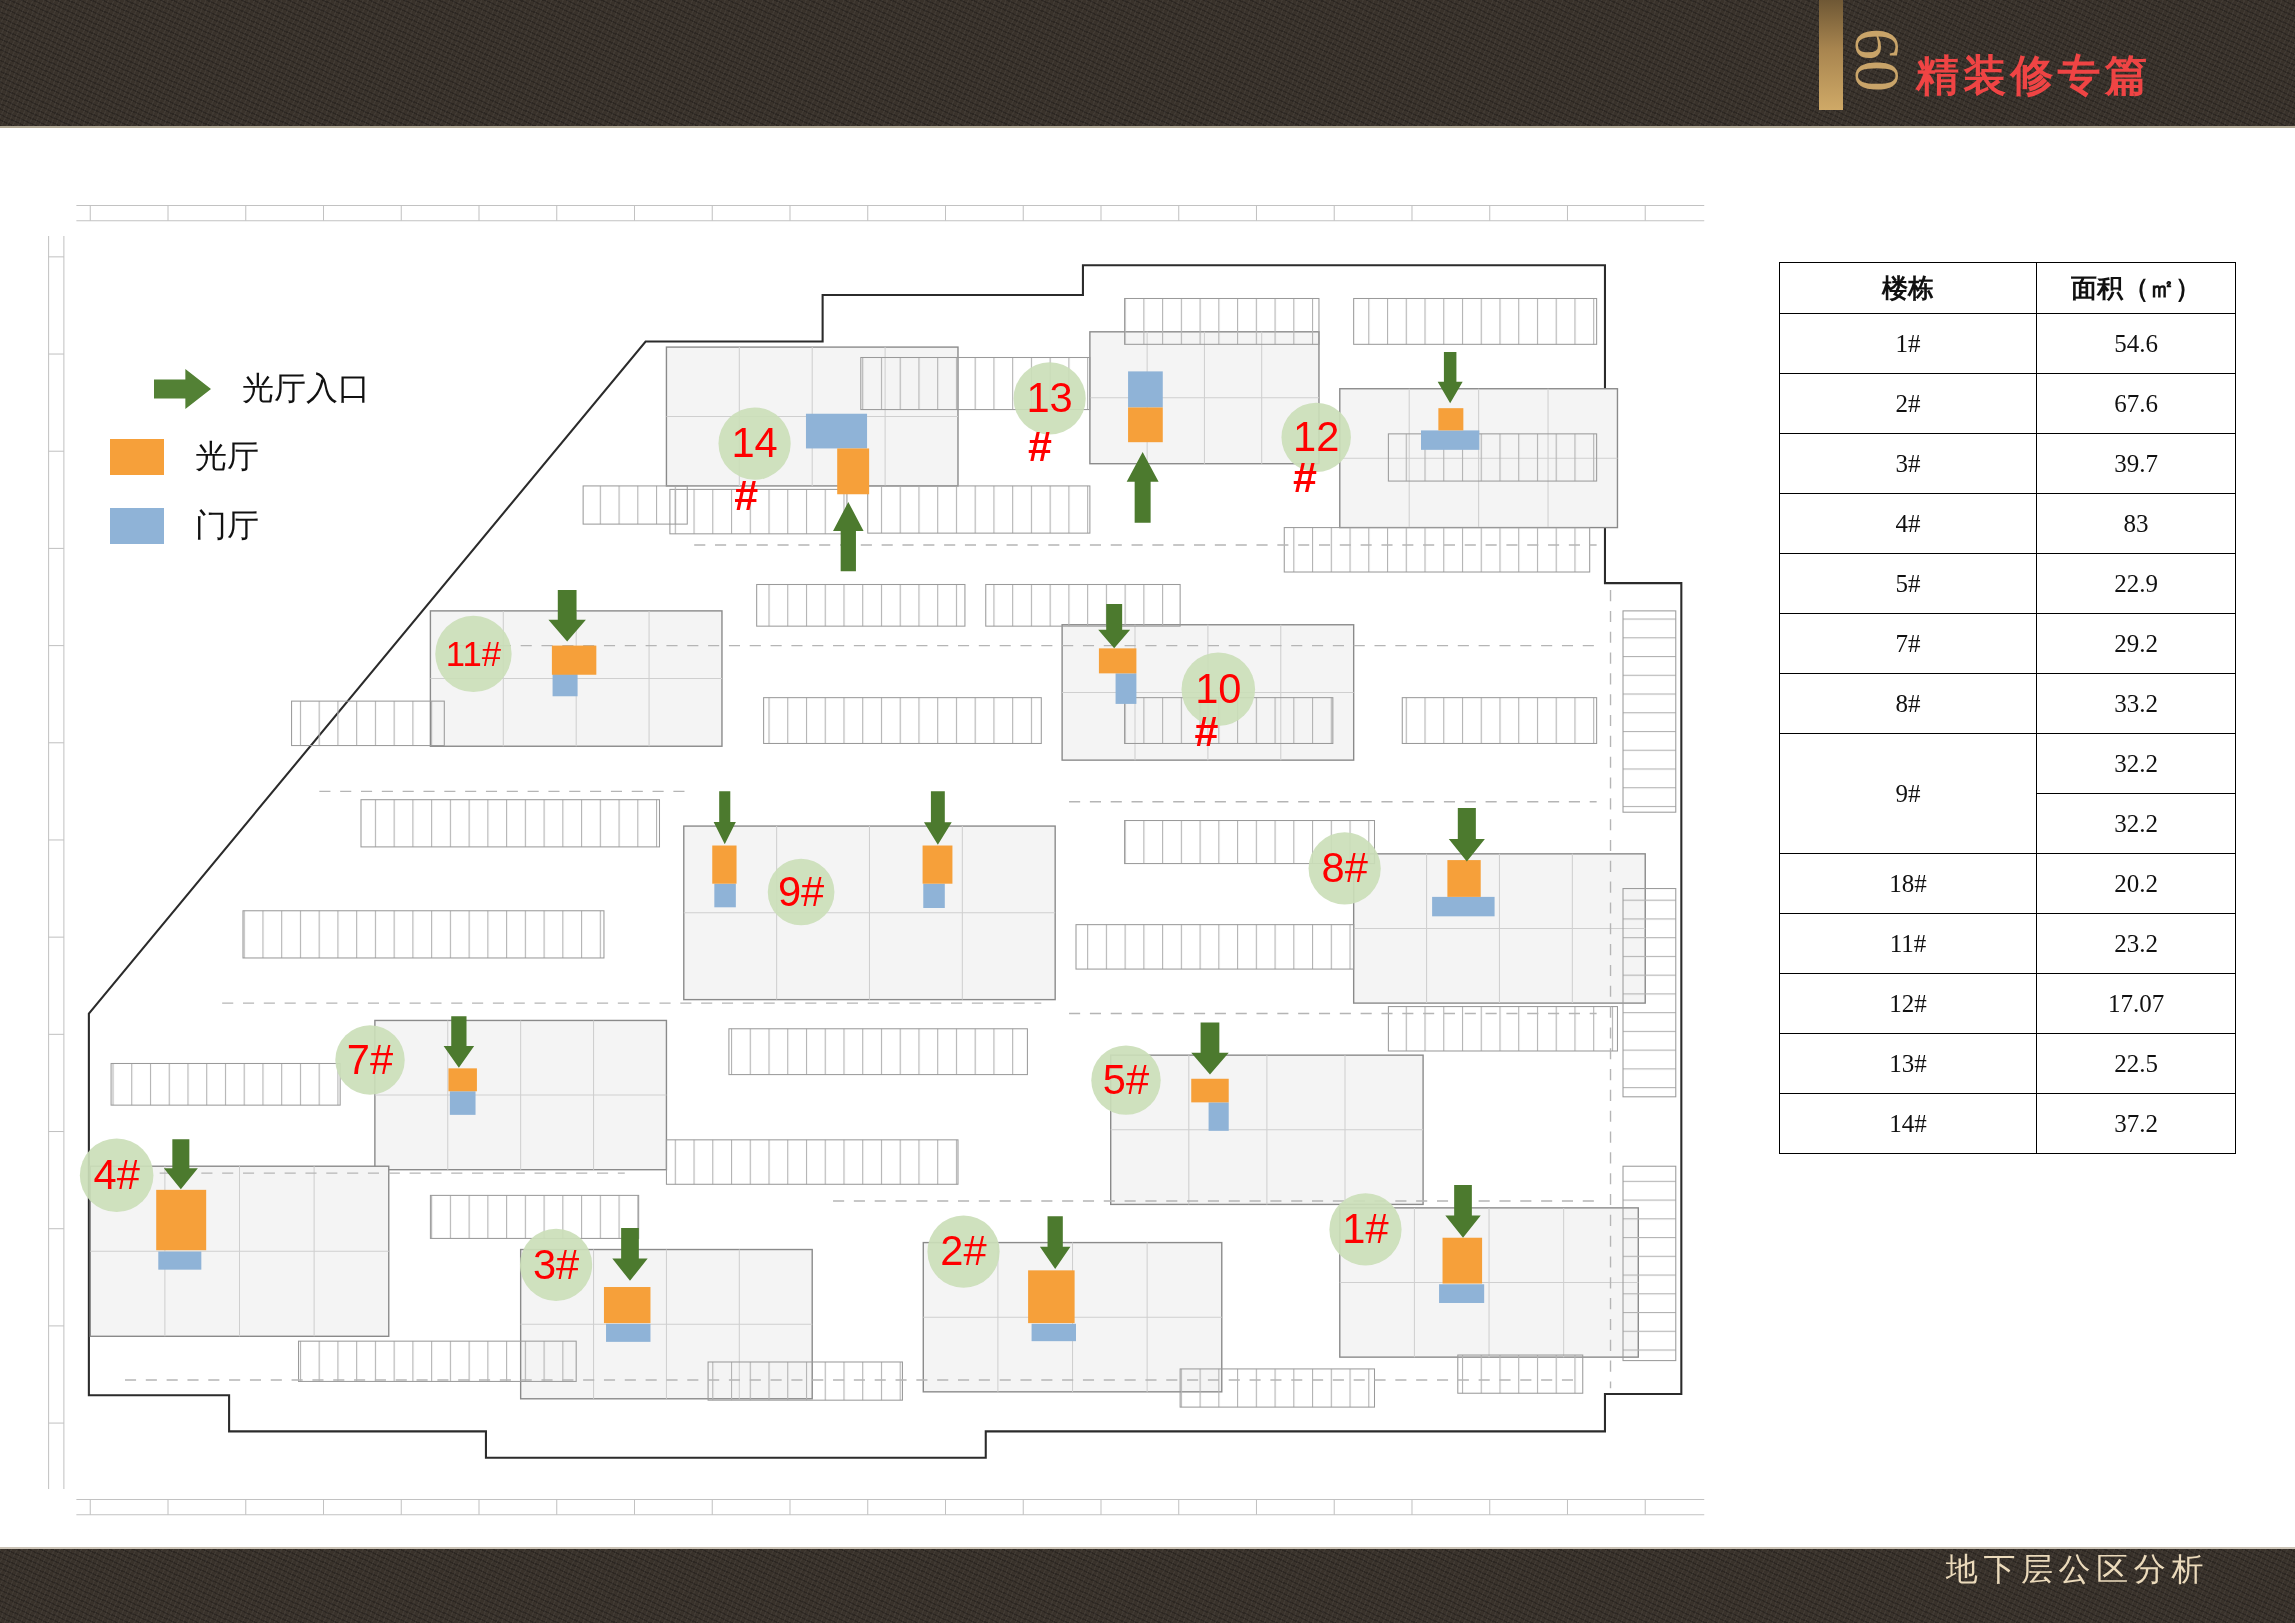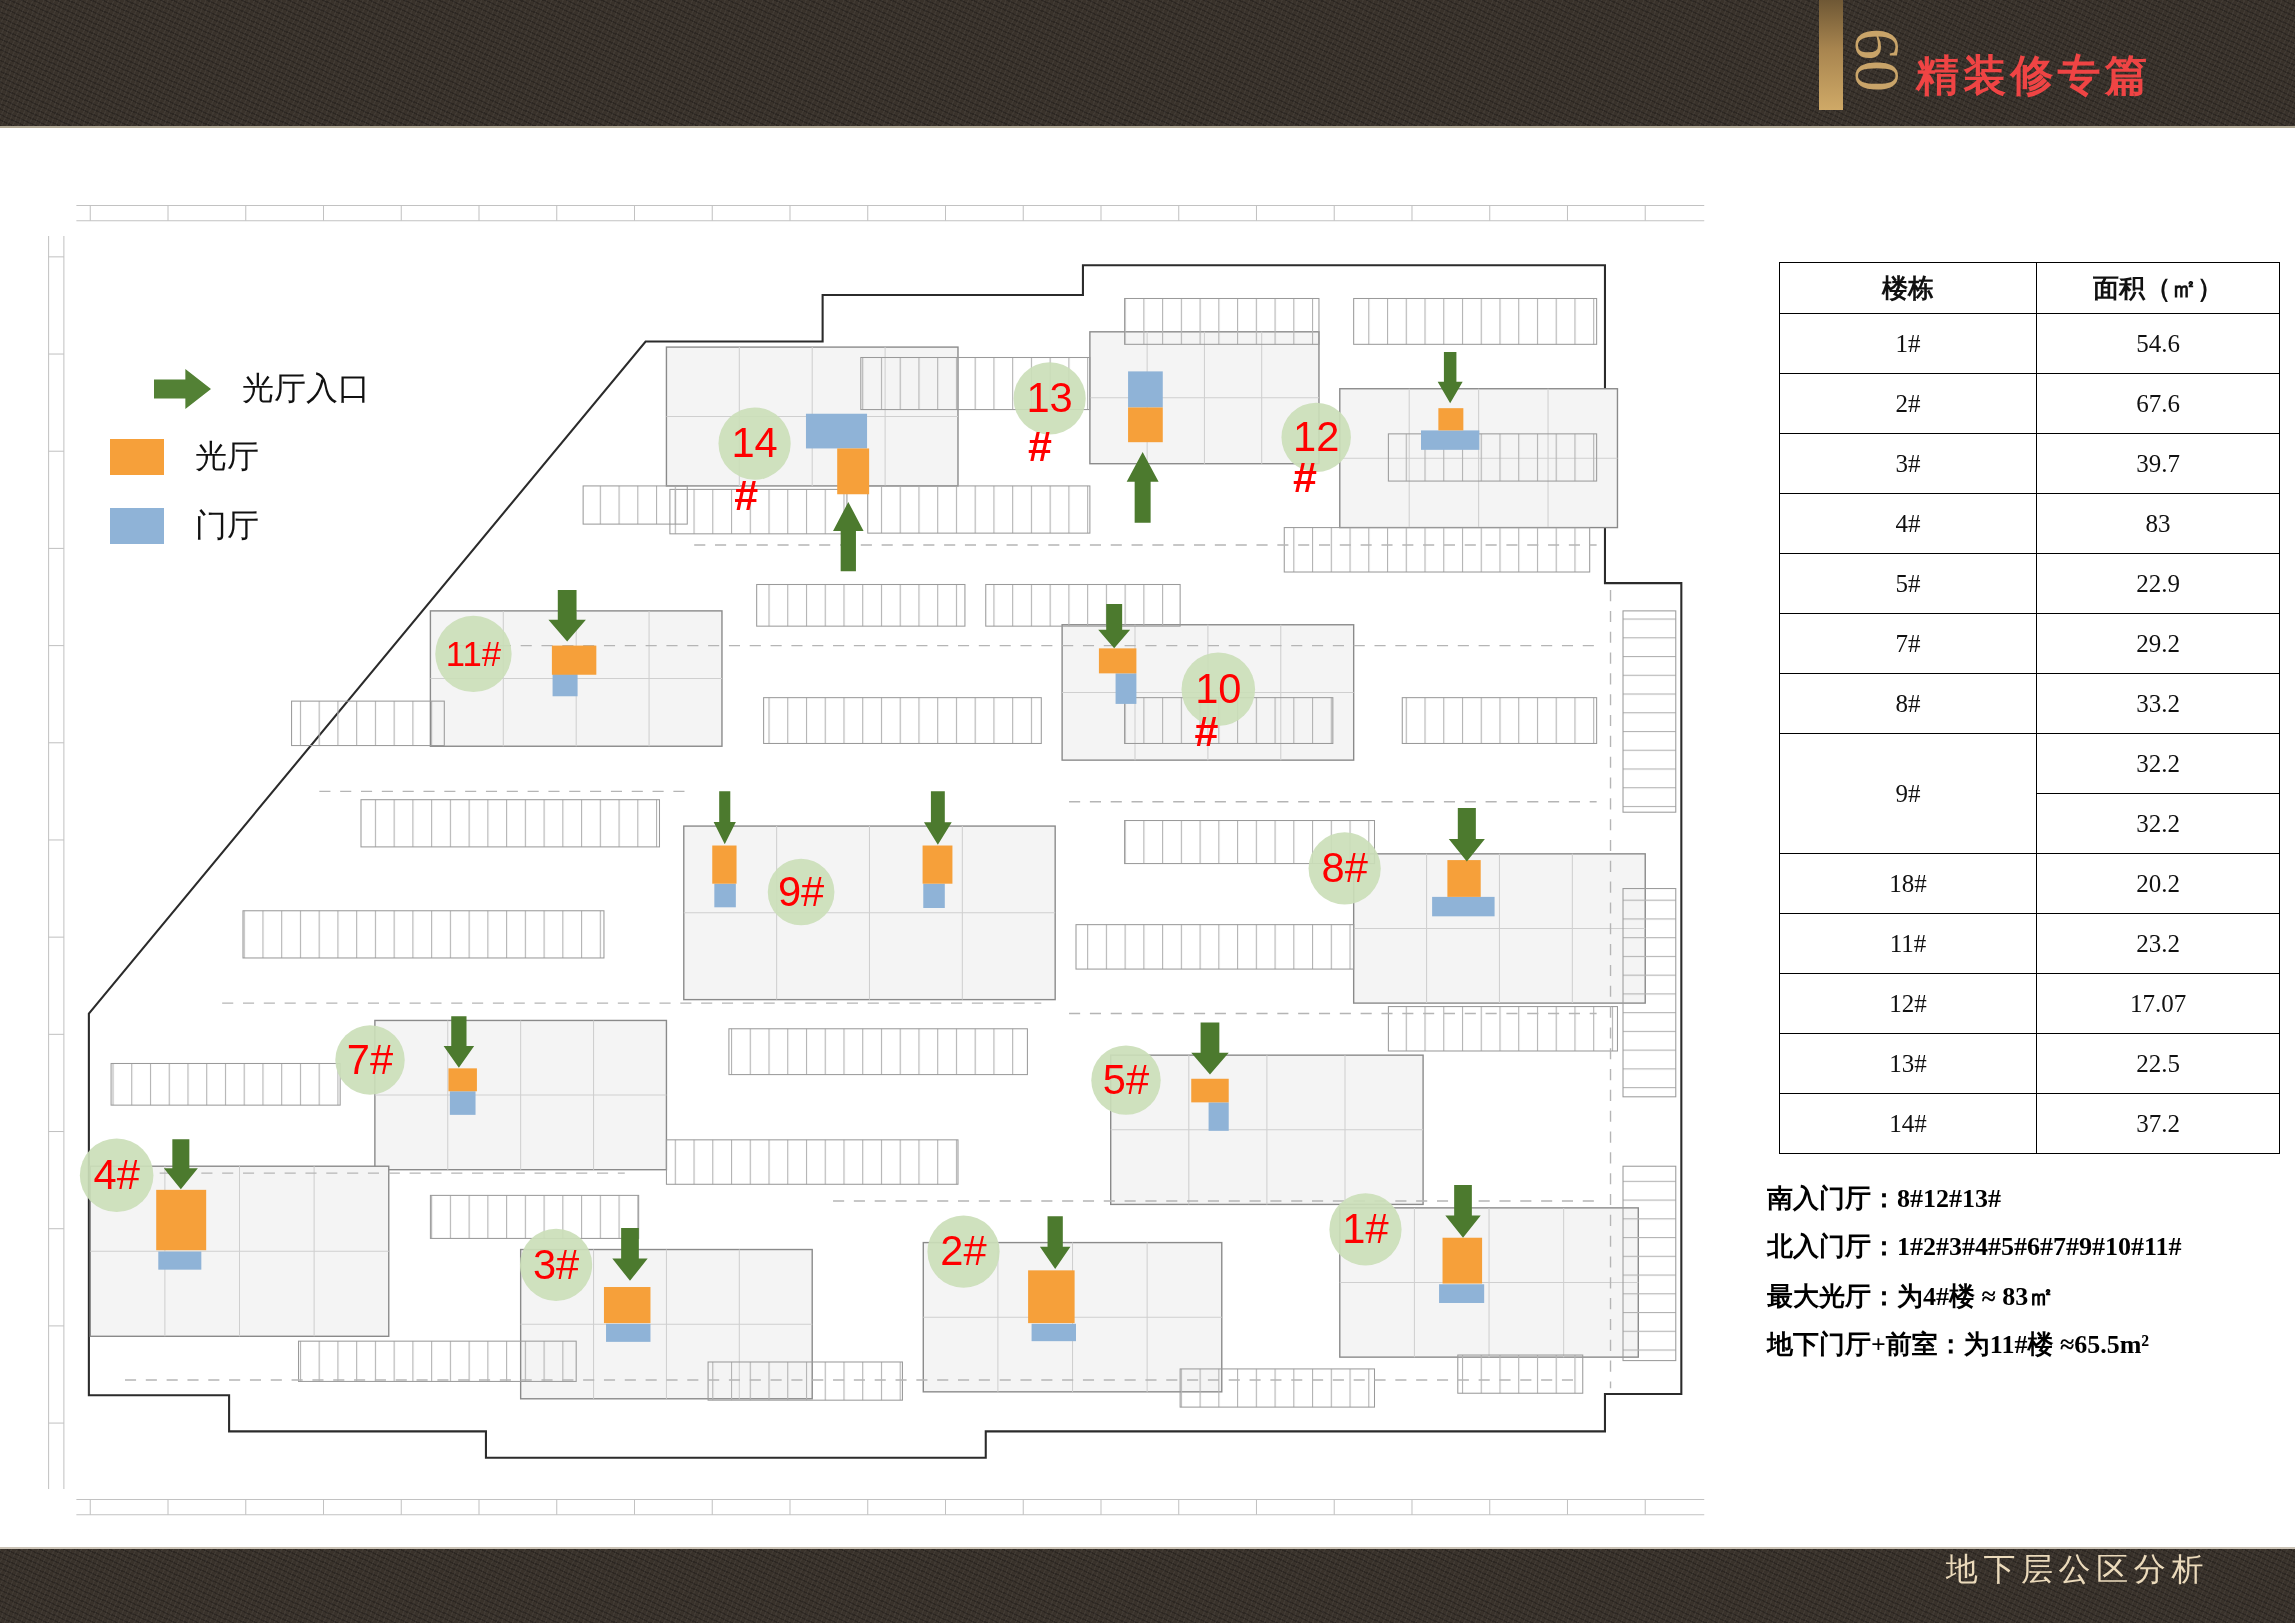--- a/index.html
+++ b/index.html
@@ -43,21 +43,21 @@
   .legend-row{display:flex;align-items:center;margin-bottom:0;}
   .legend-row + .legend-row{margin-top:0;}
   .legend-arrow{
     width:57px;height:40px;background:#538135;
     clip-path:polygon(0 26%,55% 26%,55% 0,100% 50%,55% 100%,55% 74%,0 74%);
   }
   .legend-swatch{width:54px;height:36px;}
   .legend-label{margin-left:31px;font-size:32px;color:#111;white-space:nowrap;}
   
   .area-table{
-    position:absolute;left:1779px;top:262px;width:501px;
+    position:absolute;left:1779px;top:262px;width:457px;
     border-collapse:collapse;table-layout:fixed;
     font-size:25px;color:#111;
   }
   .area-table th,.area-table td{
     border:1.4px solid #000;text-align:center;vertical-align:middle;padding:0;
   }
   .area-table th{height:50px;font-size:26px;font-weight:bold;}
   .area-table tr.data-row{height:60px;}
   .col-b{width:256px;}
   
@@ -433,24 +433,18 @@
           <td rowspan="1">13#</td>
           <td>22.5</td>
         </tr>
         <tr class="data-row">
           <td rowspan="1">14#</td>
           <td>37.2</td>
         </tr>
       </tbody>
   </table>
 
-  <div class="notes">
-    <div class="note-line n1">南入门厅：8#12#13#</div>
-    <div class="note-line n2">北入门厅：1#2#3#4#5#6#7#9#10#11#</div>
-    <div class="note-line n3">最大光厅：为4#楼 ≈ 83㎡</div>
-    <div class="note-line n4">地下门厅+前室：为11#楼 ≈65.5m²</div>
-  </div>
 
   <div class="bar bottom-bar"></div>
   <div class="footer-caption">地下层公区分析</div>
 
 </div>
 
 
 </body></html>

